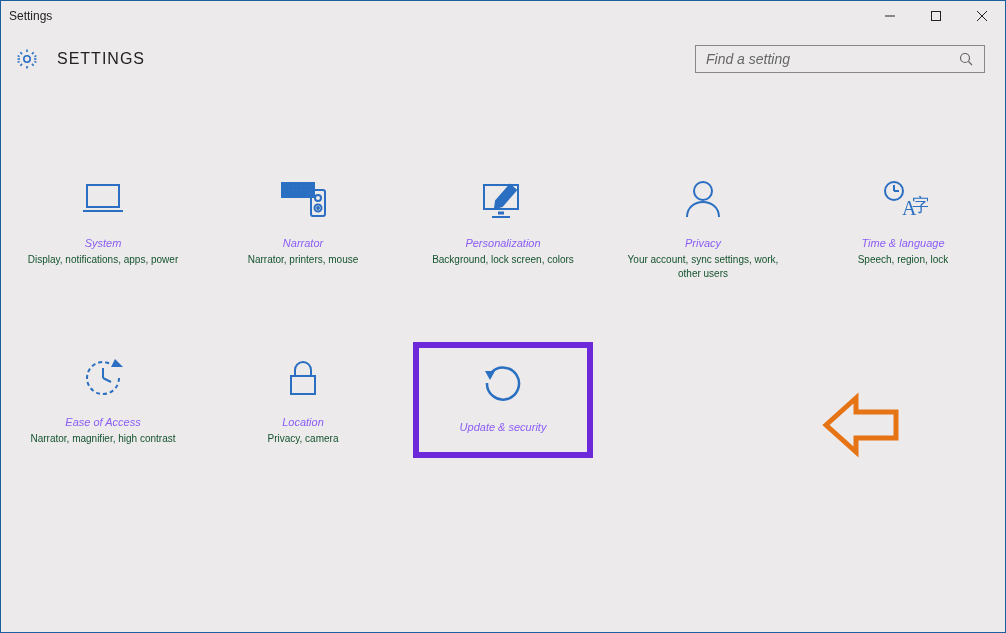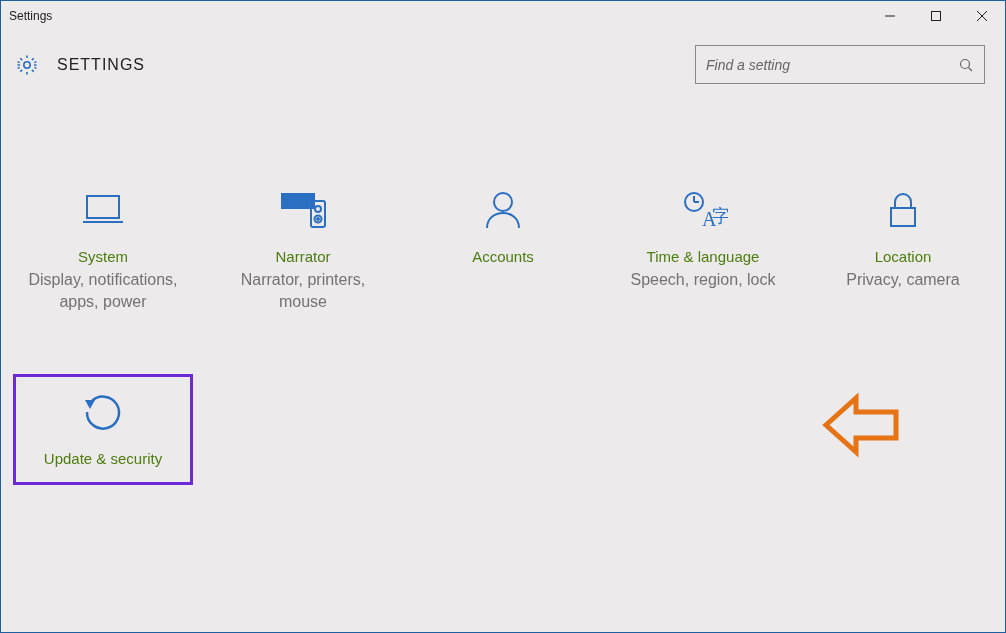--- a/index.html
+++ b/index.html
@@ -11,32 +11,32 @@
   .titlebar-title { font-size: 12px; color: #222; }
   .win-controls { display: flex; height: 100%; }
   .win-btn { width: 46px; display: flex; align-items: center; justify-content: center; cursor: default; }
   .win-btn svg { stroke: #222; stroke-width: 1; fill: none; }
 
   
   .header { display: flex; align-items: center; justify-content: space-between; padding: 14px 20px 0 14px; }
   .header-left { display: flex; align-items: center; gap: 18px; }
   .gear { width: 24px; height: 24px; }
   .header-title { font-size: 16px; letter-spacing: 1px; color: #222; font-weight: 400; }
-  .search { width: 290px; height: 39px; border: 1px solid #888; background: #eceaeb; display: flex; align-items: center; padding: 0 10px; }
+  .search { width: 290px; height: 28px; border: 1px solid #888; background: #eceaeb; display: flex; align-items: center; padding: 0 10px; }
   .search input { flex: 1; border: none; background: transparent; outline: none; font-size: 14px; color: #666; font-style: italic; }
   .search input::placeholder { color: #666; font-style: italic; }
   .search-icon { width: 16px; height: 16px; }
 
   
   .grid { display: grid; grid-template-columns: repeat(5, 180px); column-gap: 20px; row-gap: 50px; justify-content: center; margin-top: 90px; }
   .tile { text-align: center; cursor: default; padding: 12px 6px; }
-  .tile.selected { border: 3px solid #6d28d9; padding: 11px 5px; }
+  .tile.selected { border: 6px solid #6d28d9; padding: 11px 5px; }
   .tile-icon { height: 48px; display: flex; align-items: center; justify-content: center; margin-bottom: 14px; }
-  .tile-title { font-size: 15px; color: #4d7c0f; margin-bottom: 4px; }
-  .tile-desc { font-size: 16px; color: #737373; line-height: 1.35; padding: 0 4px; }
+  .tile-title { font-size: 11px; color: #8b5cf6; margin-bottom: 4px; font-style: italic; }
+  .tile-desc { font-size: 10px; color: #14532d; line-height: 1.35; padding: 0 4px; }
 
   
   .annotation-arrow { position: absolute; left: 822px; top: 390px; }
 </style>
 </head>
 <body>
 
 <div class="titlebar">
   <span class="titlebar-title">Settings</span>
   <div class="win-controls">
@@ -120,45 +120,70 @@
         <circle cx="41" cy="20" r="3"></circle>
           <circle cx="41" cy="30" r="3.5"></circle>
           <circle cx="41" cy="30" r="1" fill="#2a6fc1"></circle>
       </svg>
     </div>
     <div class="tile-title">Narrator</div>
     <div class="tile-desc">Narrator, printers, mouse</div>
   </div>
 
 
+  <div class="tile">
+    <div class="tile-icon">
+      <svg width="50" height="44" viewBox="0 0 50 44" fill="none" stroke="#2a6fc1" stroke-width="2">
+        <rect x="6" y="8" width="34" height="24"></rect>
+        <line x1="20" y1="36" x2="26" y2="36" stroke-width="3"></line>
+        <line x1="14" y1="40" x2="32" y2="40"></line>
+        <path d="M18 24l14-16 6 5-14 16-7 2z" fill="#2a6fc1" stroke="#2a6fc1"></path>
+      </svg>
+    </div>
+    <div class="tile-title">Personalization</div>
+    <div class="tile-desc">Background, lock screen, colors</div>
+  </div>
 
   <div class="tile">
     <div class="tile-icon">
       <svg width="44" height="44" viewBox="0 0 44 44" fill="none" stroke="#2a6fc1" stroke-width="2">
         <circle cx="22" cy="14" r="9"></circle>
         <path d="M6 40c0-10 8-15 16-15s16 5 16 15"></path>
       </svg>
     </div>
-    <div class="tile-title">Accounts</div>
+    <div class="tile-title">Privacy</div>
+    <div class="tile-desc">Your account, sync settings, work, other users</div>
   </div>
 
   <div class="tile">
     <div class="tile-icon">
       <svg width="50" height="44" viewBox="0 0 50 44" fill="none" stroke="#2a6fc1" stroke-width="2">
         <circle cx="16" cy="14" r="9"></circle>
         <line x1="16" y1="14" x2="16" y2="8"></line>
           <line x1="16" y1="14" x2="21" y2="14"></line>
         <text x="24" y="38" font-size="20" fill="#2a6fc1" stroke="none" font-family="Segoe UI">A</text>
         <text x="34" y="34" font-size="18" fill="#2a6fc1" stroke="none" font-family="Segoe UI">字</text>
       </svg>
     </div>
     <div class="tile-title">Time &amp; language</div>
     <div class="tile-desc">Speech, region, lock</div>
   </div>
 
+  <div class="tile">
+    <div class="tile-icon">
+      <svg width="44" height="44" viewBox="0 0 44 44" fill="none" stroke="#2a6fc1" stroke-width="2">
+        <path d="M38 22a16 16 0 1 1-8-13.8" stroke-dasharray="4 3"></path>
+        <polygon points="34,3 42,11 30,11" fill="#2a6fc1" stroke="none"></polygon>
+        <line x1="22" y1="22" x2="22" y2="12"></line>
+          <line x1="22" y1="22" x2="30" y2="26"></line>
+      </svg>
+    </div>
+    <div class="tile-title">Ease of Access</div>
+    <div class="tile-desc">Narrator, magnifier, high contrast</div>
+  </div>
 
   <div class="tile">
     <div class="tile-icon">
       <svg width="40" height="44" viewBox="0 0 40 44" fill="none" stroke="#2a6fc1" stroke-width="2">
         <rect x="8" y="20" width="24" height="18"></rect>
         <path d="M12 20v-6a8 8 0 0 1 16 0v6"></path>
       </svg>
     </div>
     <div class="tile-title">Location</div>
     <div class="tile-desc">Privacy, camera</div>

